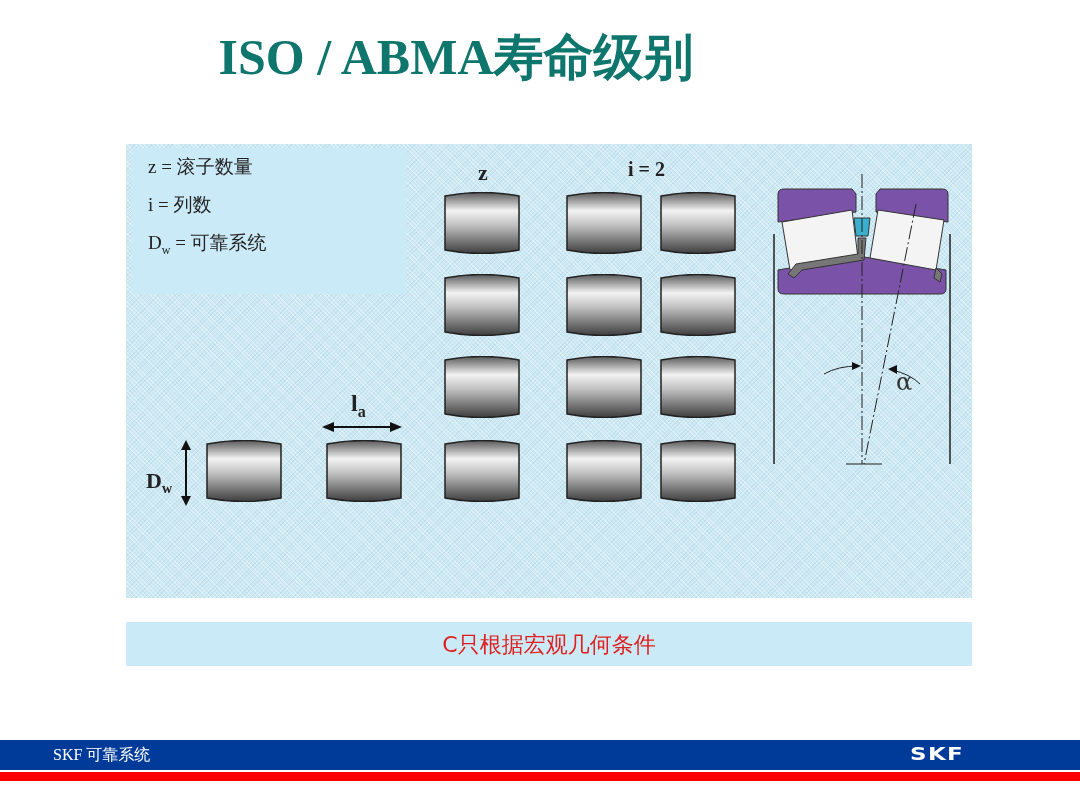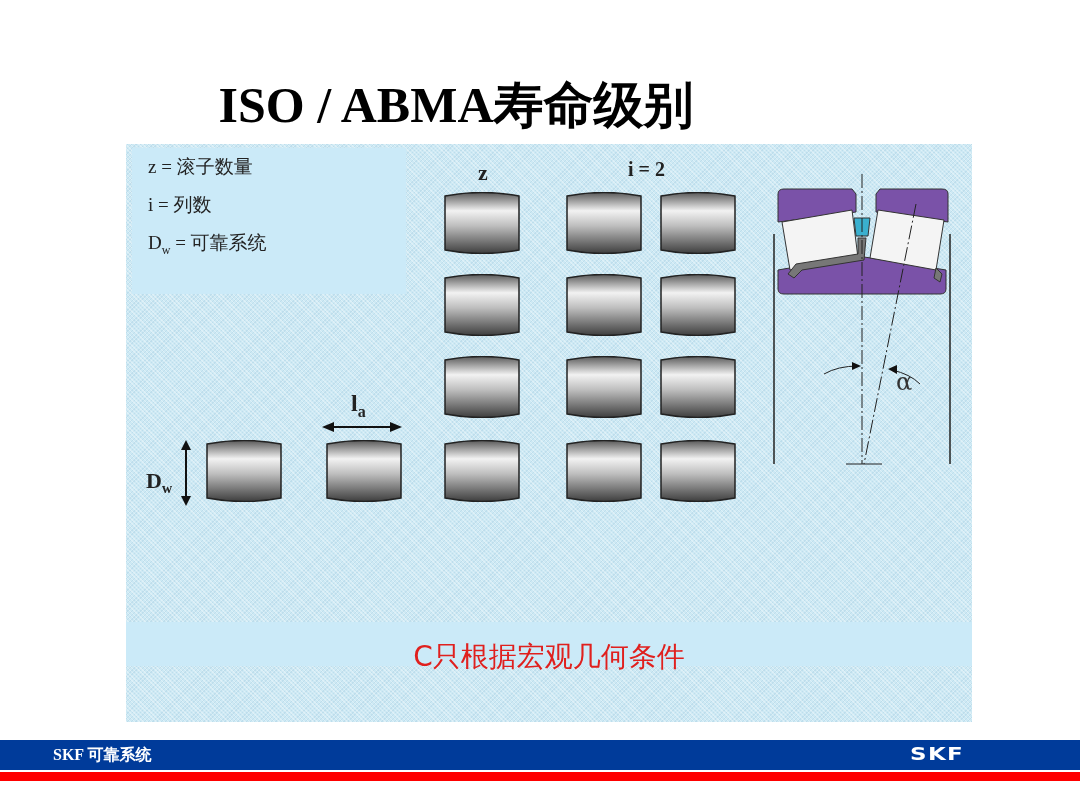--- a/index.html
+++ b/index.html
@@ -1,33 +1,33 @@
 <!DOCTYPE html>
 <html><head>
 <meta charset="utf-8">
 <style>
   html,body{margin:0;padding:0;}
   body{width:1080px;height:810px;position:relative;background:#ffffff;overflow:hidden;font-family:"Liberation Serif",serif;}
-  .title{position:absolute;left:0;top:24px;width:912px;text-align:center;font-family:"Liberation Serif",serif;font-weight:bold;font-size:50px;color:#000000;letter-spacing:0px;margin-top:48px;}
-  .figure{position:absolute;left:126px;top:144px;width:846px;height:578px;
+  .title{position:absolute;left:0;top:24px;width:912px;text-align:center;font-family:"Liberation Serif",serif;font-weight:bold;font-size:50px;color:#0f766e;letter-spacing:0px;}
+  .figure{position:absolute;left:126px;top:144px;width:846px;height:454px;
     background-color:#cde9f4;
     background-image:repeating-linear-gradient(45deg, rgba(255,255,255,0.35) 0 1px, transparent 1px 3px),
                      repeating-linear-gradient(-45deg, rgba(120,170,200,0.18) 0 1px, transparent 1px 3px);}
   .legend{position:absolute;left:6px;top:4px;width:274px;height:146px;background:#cbeaf8;}
   .legend .row{position:absolute;left:16px;font-family:"Liberation Serif",serif;font-size:19px;color:#222;}
   .legend .row sub{font-size:12px;}
   .lbl{position:absolute;font-family:"Liberation Serif",serif;font-weight:bold;color:#222;}
   .roller{position:absolute;width:76px;height:62px;}
   .formula{position:absolute;left:232px;top:402px;font-family:"Liberation Serif",serif;font-weight:bold;font-size:38px;color:#111;white-space:nowrap;}
   .formula sub{font-size:24px;}
   .caption{position:absolute;left:0;top:478px;width:846px;height:44px;background:#cbeaf8;text-align:center;}
-  .caption span{display:inline-block;margin-top:16px;font-family:"DejaVu Sans",sans-serif;font-size:28px;color:#e0201e;}
+  .caption span{display:inline-block;margin-top:8px;font-family:"DejaVu Sans",sans-serif;font-size:22px;color:#e0201e;}
   .footer-blue{position:absolute;left:0;top:740px;width:1080px;height:30px;background:#003b9a;}
   .footer-red{position:absolute;left:0;top:772px;width:1080px;height:9px;background:#ff0000;}
-  .footer-text{position:absolute;left:53px;top:5px;font-family:"Liberation Serif",serif;font-weight:bold;font-size:16px;color:#fff;}
+  .footer-text{position:absolute;left:53px;top:5px;font-family:"Liberation Serif",serif;font-weight:normal;font-size:16px;color:#fff;}
   .footer-logo{position:absolute;left:910px;top:4px;font-family:"DejaVu Sans",sans-serif;font-weight:bold;font-size:17px;color:#fff;letter-spacing:1px;transform:scaleX(1.35);transform-origin:left;}
 </style>
 </head>
 <body>
 
 <div class="title">ISO  / ABMA寿命级别</div>
 
 <div class="figure">
   <svg width="0" height="0" style="position:absolute">
     <defs>

